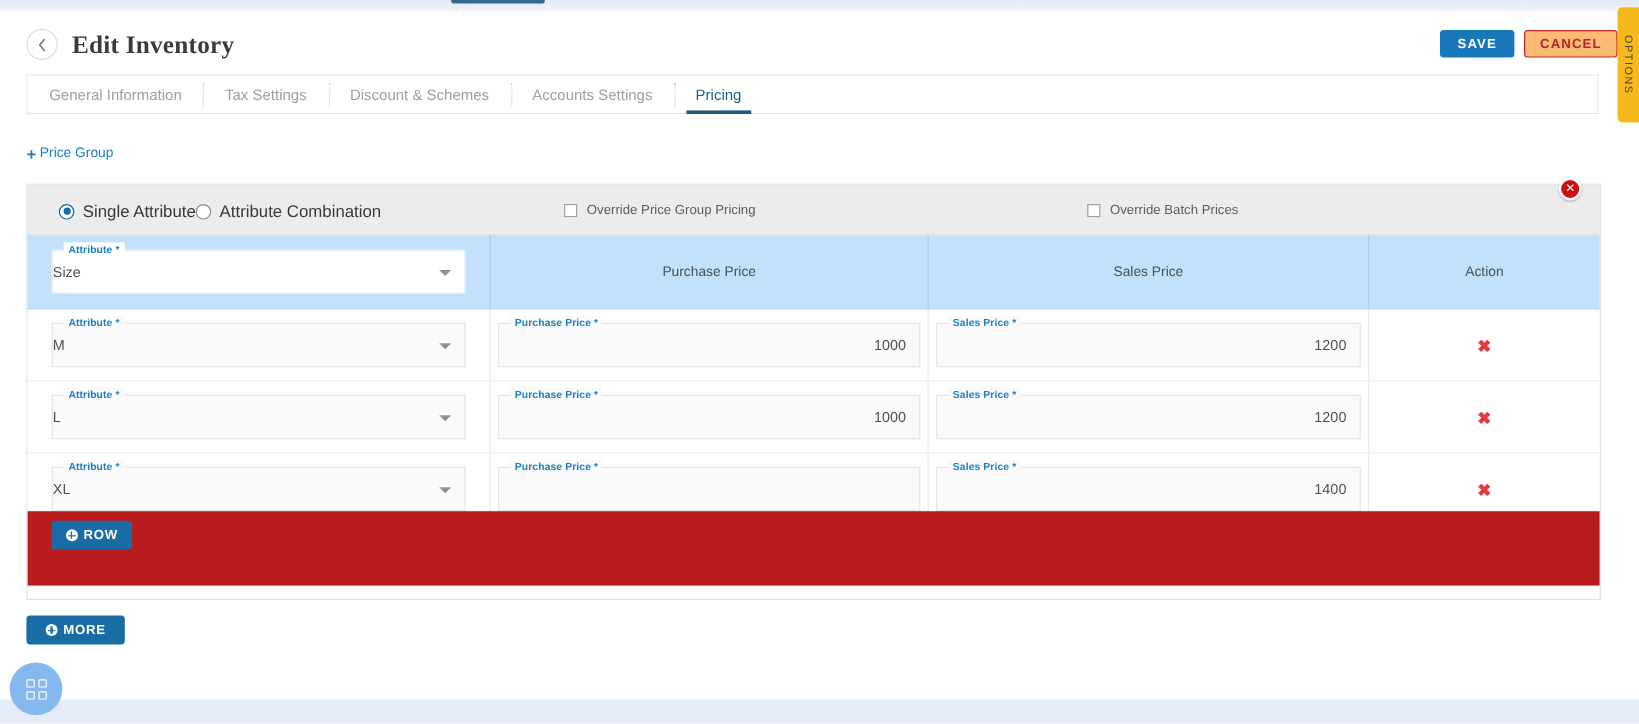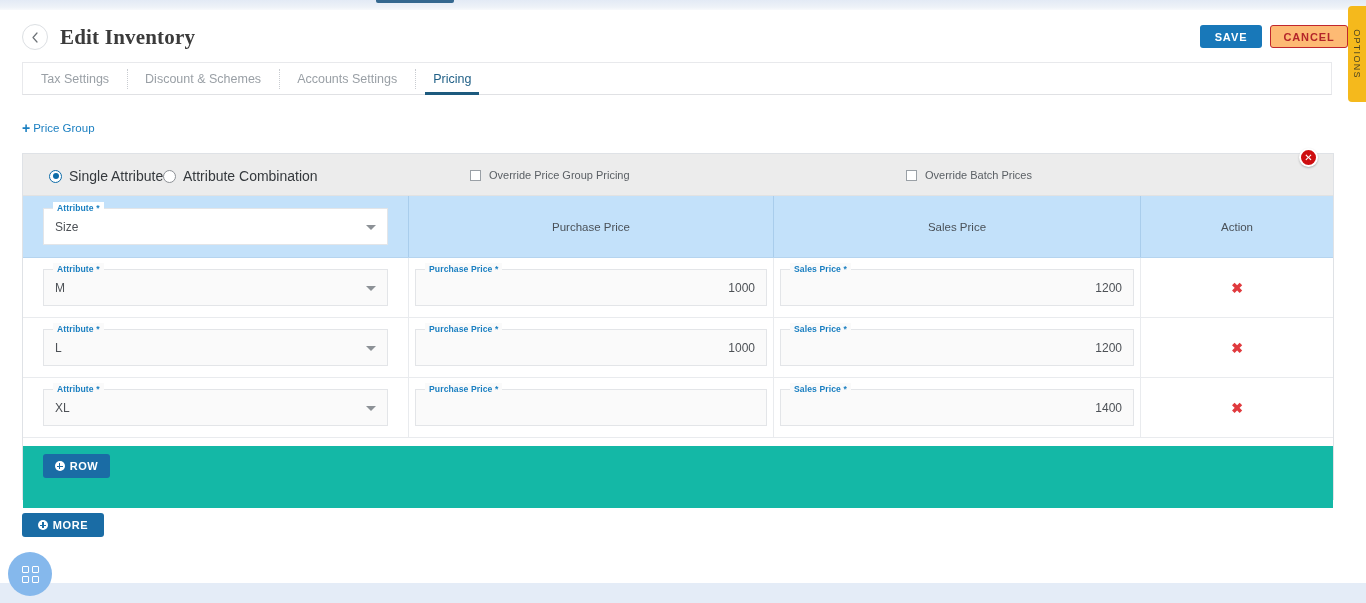--- a/index.html
+++ b/index.html
@@ -225,21 +225,21 @@
     background: inherit;
     padding: 0 4px;
     font-size: 8.6px; font-weight: bold; color: #1a7fc1;
     letter-spacing: .1px;
     white-space: nowrap;
     line-height: 12px;
   }
   .field .legend .req { color: #1a7fc1; }
   .field .value {
     font-size: 12px; color: #4d5156;
-    padding: 0 11px; width: 100%;
+    padding: 0 0; width: 100%;
     background: transparent; border: none; outline: none;
     font-family: "Liberation Sans", sans-serif;
   }
   .field .value.num { text-align: right; padding-right: 11px; }
   .field .caret {
     position: absolute; right: 11px; top: 50%;
     margin-top: -2px;
     width: 0; height: 0;
     border-left: 5px solid transparent;
     border-right: 5px solid transparent;
@@ -250,22 +250,22 @@
   .field.white .legend { background-color: #ffffff; }
 
   .del-icon {
     font-size: 14px; color: #e03a3e; font-weight: bold;
     cursor: pointer; line-height: 1;
     font-family: "Liberation Sans", sans-serif;
   }
 
   
   #addrow-wrap {
-    position: absolute; left: 0; top: 292px; width: 1310px; height: 62px;
-    background: #14b8a6;
+    position: absolute; left: 0; top: 272px; width: 1310px; height: 62px;
+    background: #b91c1c;
   }
   .btn-blue {
     display: inline-flex; align-items: center; justify-content: center;
     gap: 5px;
     background: #1a6ca5; color: #ffffff;
     border: none; border-radius: 3px;
     font-size: 11px; font-weight: bold; letter-spacing: .6px;
     cursor: pointer;
     font-family: "Liberation Sans", sans-serif;
   }
@@ -328,20 +328,23 @@
   <button id="save-button">SAVE</button>
   <button id="cancel-button">CANCEL</button>
 </div>
 
 <div id="options-tab">
   <span class="lbl">OPTIONS</span>
 </div>
 
 <div id="tabbar">
   <div class="tab">
+    <span>General Information</span>
+  </div>
+  <div class="tab">
     <span>Tax Settings</span>
   </div>
   <div class="tab">
     <span>Discount &amp; Schemes</span>
   </div>
   <div class="tab">
     <span>Accounts Settings</span>
   </div>
   <div class="tab active">
     <span>Pricing</span>

